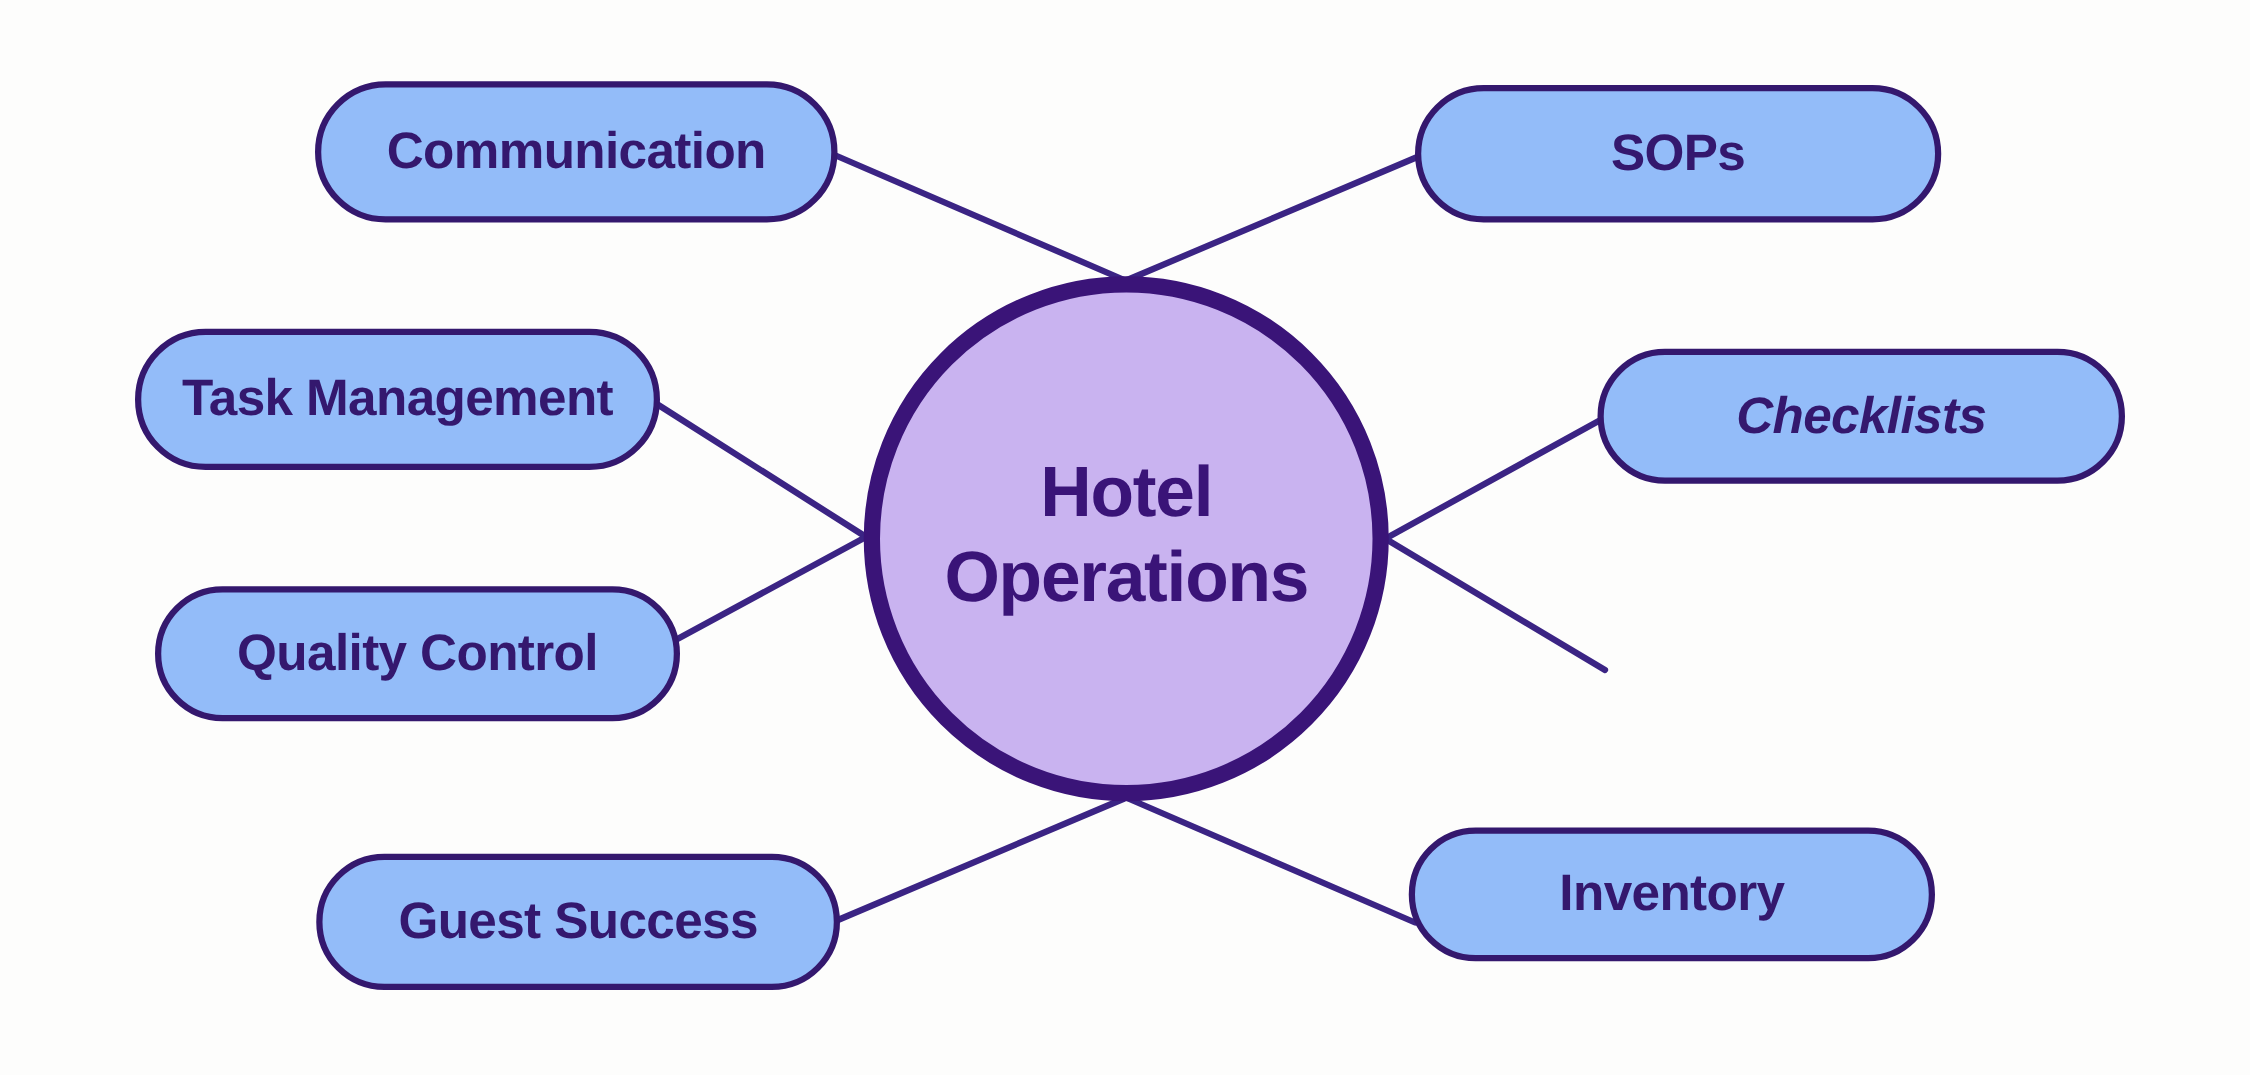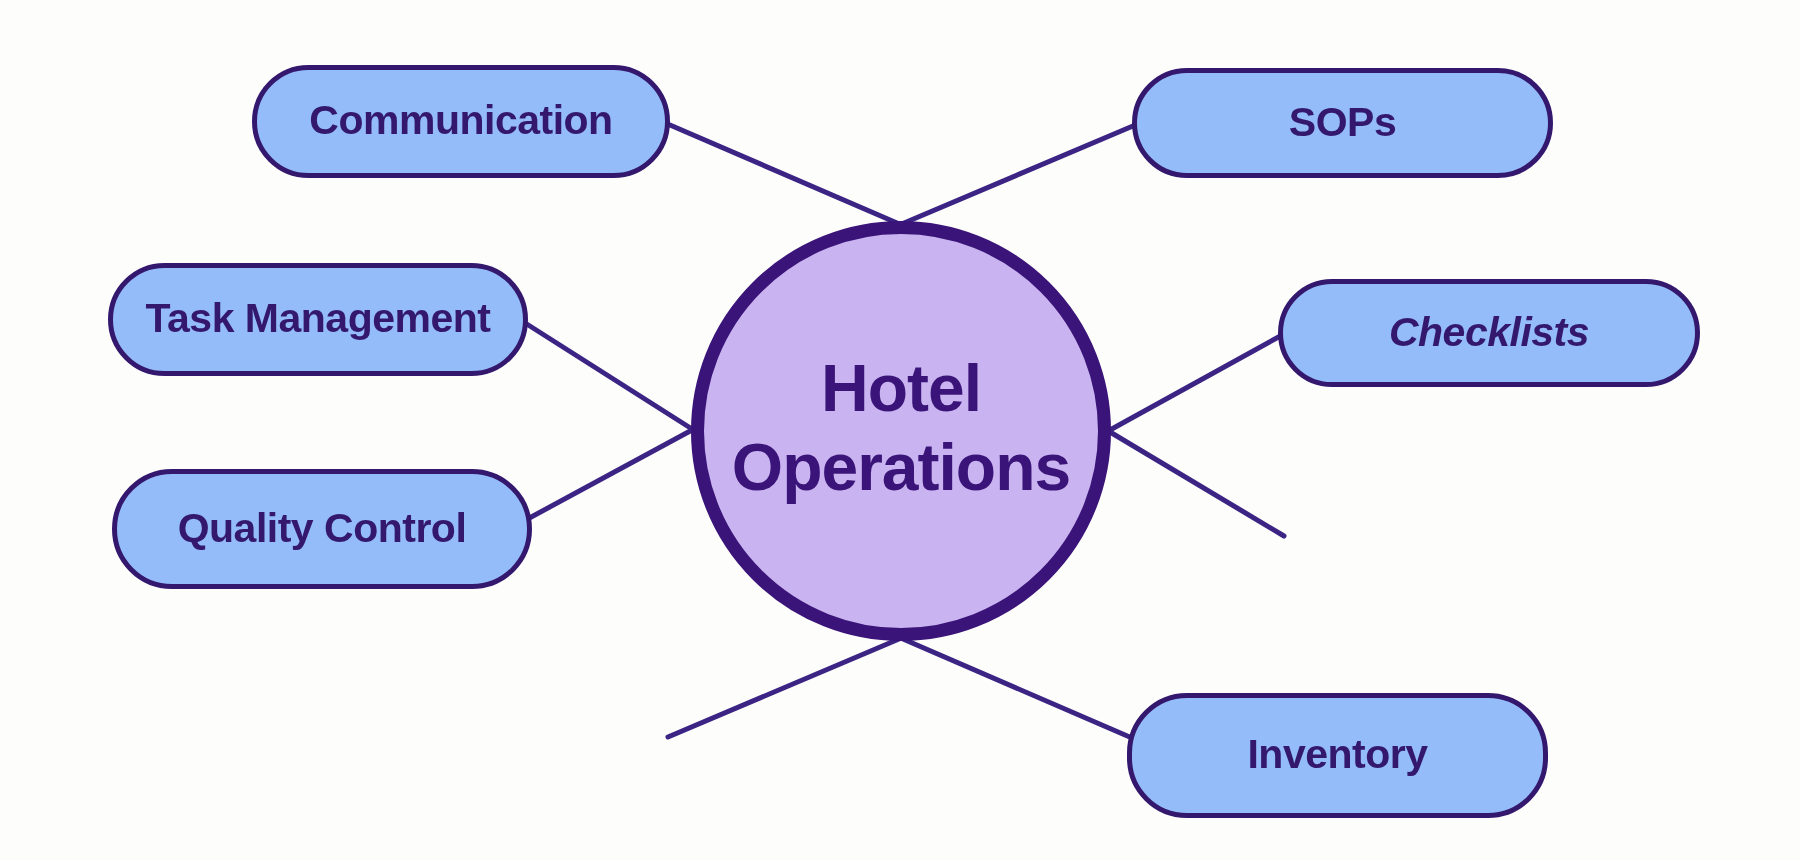--- a/index.html
+++ b/index.html
@@ -56,36 +56,36 @@
     background: var(--center-fill, #c9b3f0);
     border: 13px solid var(--center-border, #3a1478);
     border-radius: 50%;
     display: flex;
     align-items: center;
     justify-content: center;
     text-align: center;
   }
   .center-node .label {
     color: var(--center-text, #3a1478);
-    font-size: 66px;
+    font-size: 57px;
     font-weight: 700;
     letter-spacing: -1px;
     line-height: 1.2;
     width: 340px;
     padding-bottom: 6px;
   }
   
   .n-communication { left: 252px;  top: 65px;  width: 418px; height: 113px; }
   .n-sops          { left: 1132px; top: 68px;  width: 421px; height: 110px; }
   .n-task          { left: 108px;  top: 263px; width: 420px; height: 113px; }
   .n-checklists    { left: 1278px; top: 279px; width: 422px; height: 108px; font-style: italic; }
-  .n-quality       { left: 112px;  top: 469px; width: 420px; height: 120px; }
+  .n-quality       { left: 124px;  top: 469px; width: 420px; height: 108px; }
   .n-logs          { left: 1278px; top: 482px; width: 422px; height: 106px; }
   .n-guest         { left: 253px;  top: 683px; width: 419px; height: 109px; }
-  .n-inventory     { left: 1127px; top: 693px; width: 421px; height: 125px; }
+  .n-inventory     { left: 1127px; top: 662px; width: 421px; height: 107px; }
 </style>
 </head>
 <body>
 
 <div class="canvas">
 
   <svg class="connectors" viewBox="0 0 1800 860" aria-hidden="true">
     <line x1="663" y1="122" x2="904" y2="226"></line>
     <line x1="1140" y1="123" x2="897" y2="226"></line>
     <line x1="522" y1="321" x2="692" y2="429"></line>
@@ -110,20 +110,23 @@
 
   <div class="pill n-checklists">
     <span class="label">Checklists</span>
   </div>
 
   <div class="pill n-quality">
     <span class="label">Quality Control</span>
   </div>
 
 
+  <div class="pill n-guest">
+    <span class="label">Guest Success</span>
+  </div>
 
   <div class="pill n-inventory">
     <span class="label">Inventory</span>
   </div>
 
   <div class="center-node">
     <span class="label">Hotel Operations</span>
   </div>
 
 </div>

